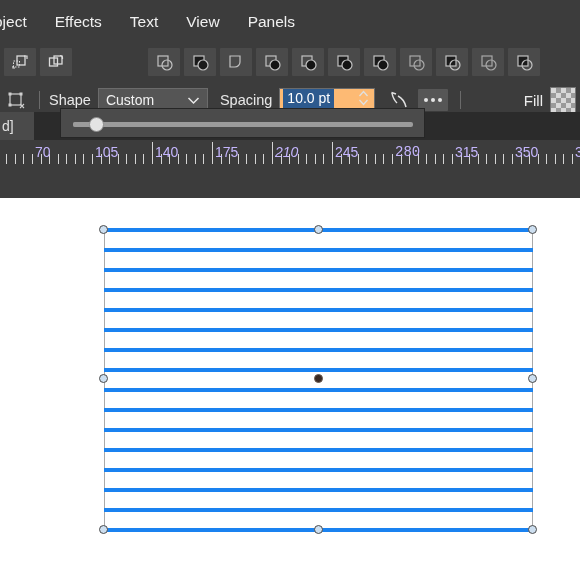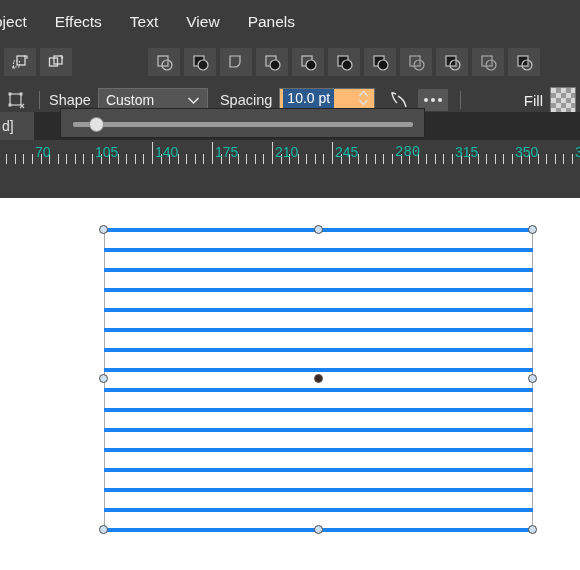--- a/index.html
+++ b/index.html
@@ -120,21 +120,21 @@
     display: flex; align-items: center; justify-content: flex-start;
     padding-left: 2px;
   }
 
   
   .ruler {
     position: absolute; left: 0; top: 140px; width: 580px; height: 58px;
     background: #3c3c3c; overflow: hidden;
   }
   .rlabel {
-    position: absolute; top: 4px; color: #14b8a6; font-size: 14px;
+    position: absolute; top: 4px; color: #c4b5fd; font-size: 14px;
   }
   .rtick {
     position: absolute; background: #d5d5d5; width: 1px;
   }
   .rtick.major { top: 2px; height: 22px; }
   .rtick.minor { top: 14px; height: 10px; }
 
   
   .canvas {
     position: absolute; left: 0; top: 198px; width: 580px; height: 372px;
@@ -385,21 +385,21 @@
       <div class="rtick minor" style="left: 529px;"></div>
       <div class="rtick minor" style="left: 538px;"></div>
       <div class="rtick minor" style="left: 546px;"></div>
       <div class="rtick minor" style="left: 555px;"></div>
       <div class="rtick minor" style="left: 563px;"></div>
       <div class="rtick minor" style="left: 572px;"></div>
       <div class="rlabel" style="left: 35px;">70</div>
       <div class="rlabel" style="left: 95px;">105</div>
       <div class="rlabel" style="left: 155px;">140</div>
       <div class="rlabel" style="left: 215px;">175</div>
-      <div class="rlabel" style="left: 275px;">210</div>
+      <div class="rlabel" style="left: 275px; font-style: italic;">210</div>
       <div class="rlabel" style="left: 335px;">245</div>
       <div class="rlabel" style="left: 395px; font-family: Liberation Mono, monospace;">280</div>
       <div class="rlabel" style="left: 455px;">315</div>
       <div class="rlabel" style="left: 515px;">350</div>
       <div class="rlabel" style="left: 575px;">385</div>
     </div>
 
   <div class="canvas">
     <div class="shape-layer" id="shapelayer">
         <div class="bbox" style="left: 104px; top: 32px; width: 429px; height: 300px;"></div>

